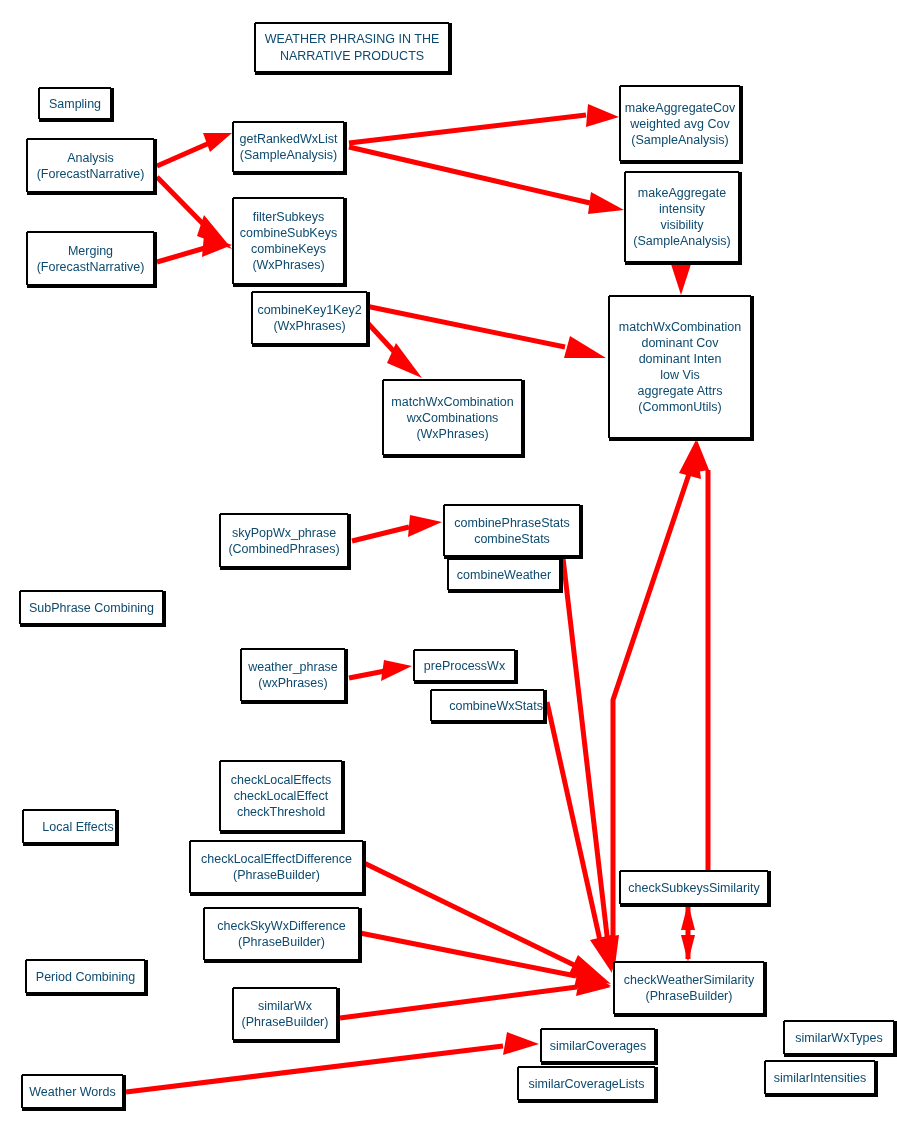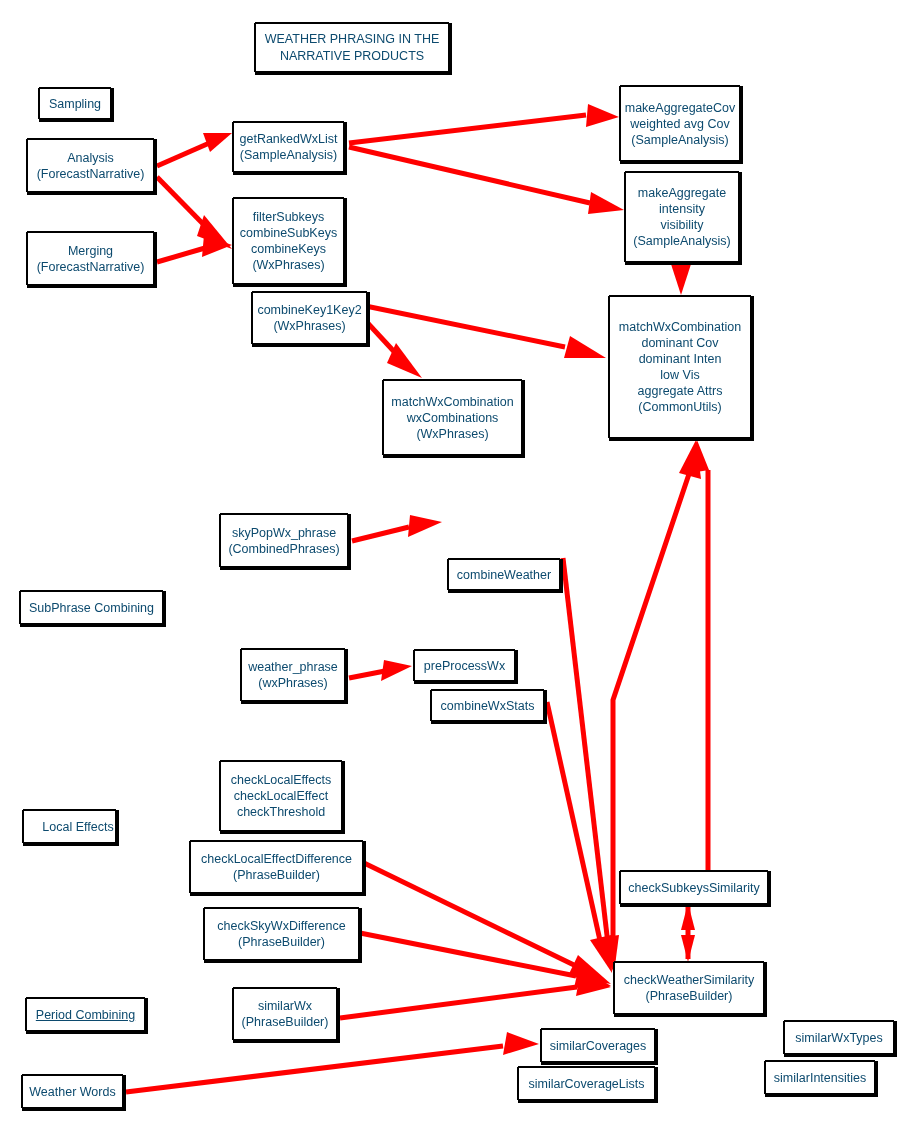--- a/index.html
+++ b/index.html
@@ -217,39 +217,43 @@
     <span class="ln">low Vis</span>
     <span class="ln">aggregate Attrs</span>
     <span class="ln">(CommonUtils)</span>
   </div>
 
   <div class="node" style="left:220px;top:514px;width:128px;height:53px;">
     <span class="ln">skyPopWx_phrase</span>
     <span class="ln">(CombinedPhrases)</span>
   </div>
 
+  <div class="node" style="left:444px;top:505px;width:136px;height:51px;">
+    <span class="ln">combinePhraseStats</span>
+    <span class="ln">combineStats</span>
+  </div>
 
   <div class="node" style="left:448px;top:559px;width:112px;height:31px;">
     <span class="ln">combineWeather</span>
   </div>
 
   <div class="node" style="left:20px;top:591px;width:143px;height:33px;">
     <span class="ln">SubPhrase Combining</span>
   </div>
 
   <div class="node" style="left:241px;top:649px;width:104px;height:52px;">
     <span class="ln">weather_phrase</span>
     <span class="ln">(wxPhrases)</span>
   </div>
 
   <div class="node" style="left:414px;top:650px;width:101px;height:31px;">
     <span class="ln">preProcessWx</span>
   </div>
 
-  <div class="node" style="left:431px;top:690px;width:113px;height:31px;">
+  <div class="node" style="left:431px;top:690px;width:113px;height:31px;align-items:flex-end;">
     <span class="ln">combineWxStats</span>
   </div>
 
   <div class="node" style="left:220px;top:761px;width:122px;height:70px;">
     <span class="ln">checkLocalEffects</span>
     <span class="ln">checkLocalEffect</span>
     <span class="ln">checkThreshold</span>
   </div>
 
   <div class="node" style="left:23px;top:810px;width:93px;height:33px;padding-left:17px;">
@@ -263,21 +267,21 @@
 
   <div class="node" style="left:204px;top:908px;width:155px;height:52px;">
     <span class="ln">checkSkyWxDifference</span>
     <span class="ln">(PhraseBuilder)</span>
   </div>
 
   <div class="node" style="left:620px;top:871px;width:148px;height:33px;">
     <span class="ln">checkSubkeysSimilarity</span>
   </div>
 
-  <div class="node" style="left:26px;top:998px;width:119px;height:33px;text-decoration:underline;">
+  <div class="node" style="left:26px;top:960px;width:119px;height:33px;">
     <span class="ln">Period Combining</span>
   </div>
 
   <div class="node" style="left:233px;top:988px;width:104px;height:52px;">
     <span class="ln">similarWx</span>
     <span class="ln">(PhraseBuilder)</span>
   </div>
 
   <div class="node" style="left:614px;top:962px;width:150px;height:52px;">
     <span class="ln">checkWeatherSimilarity</span>

